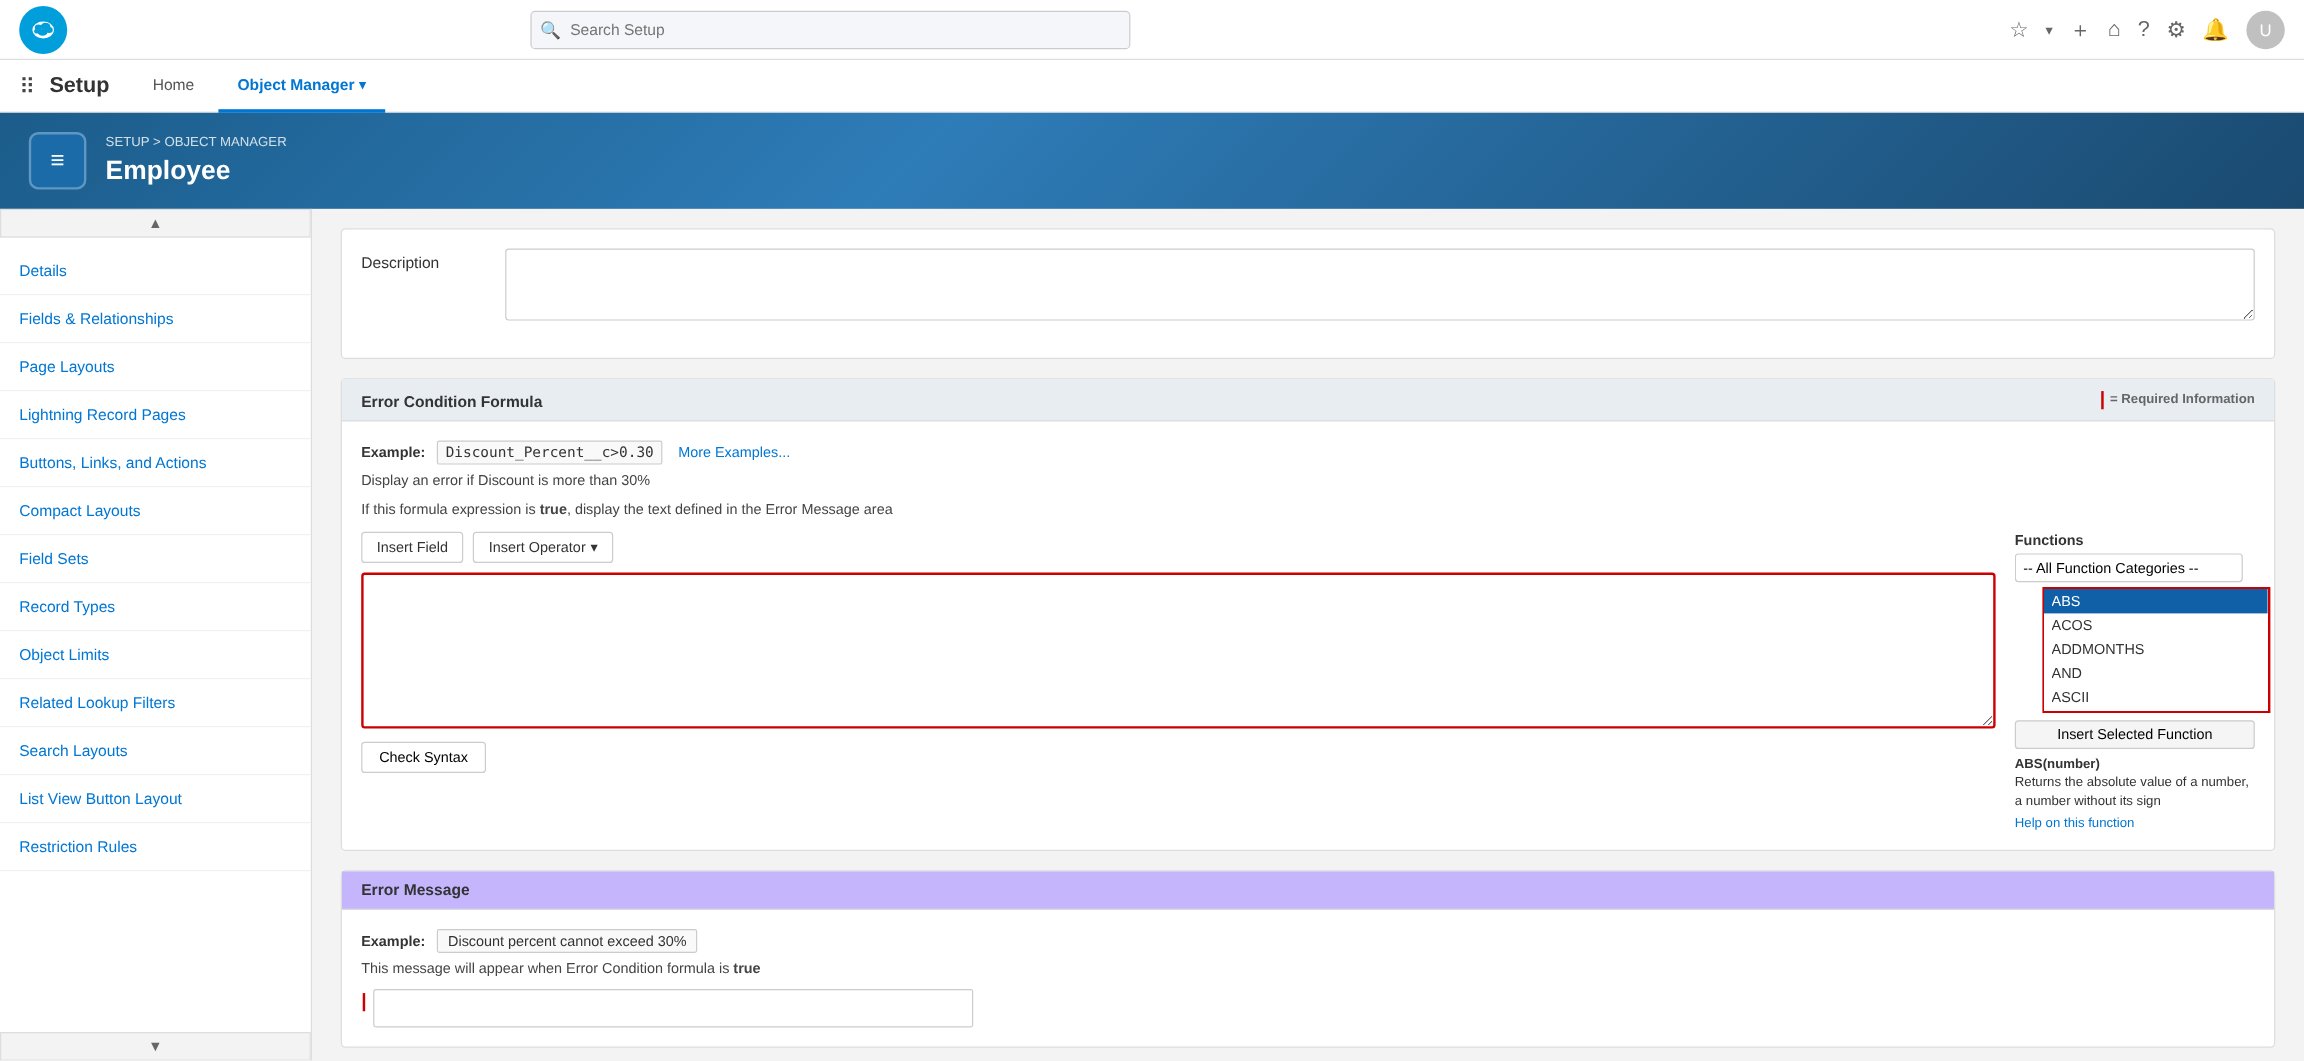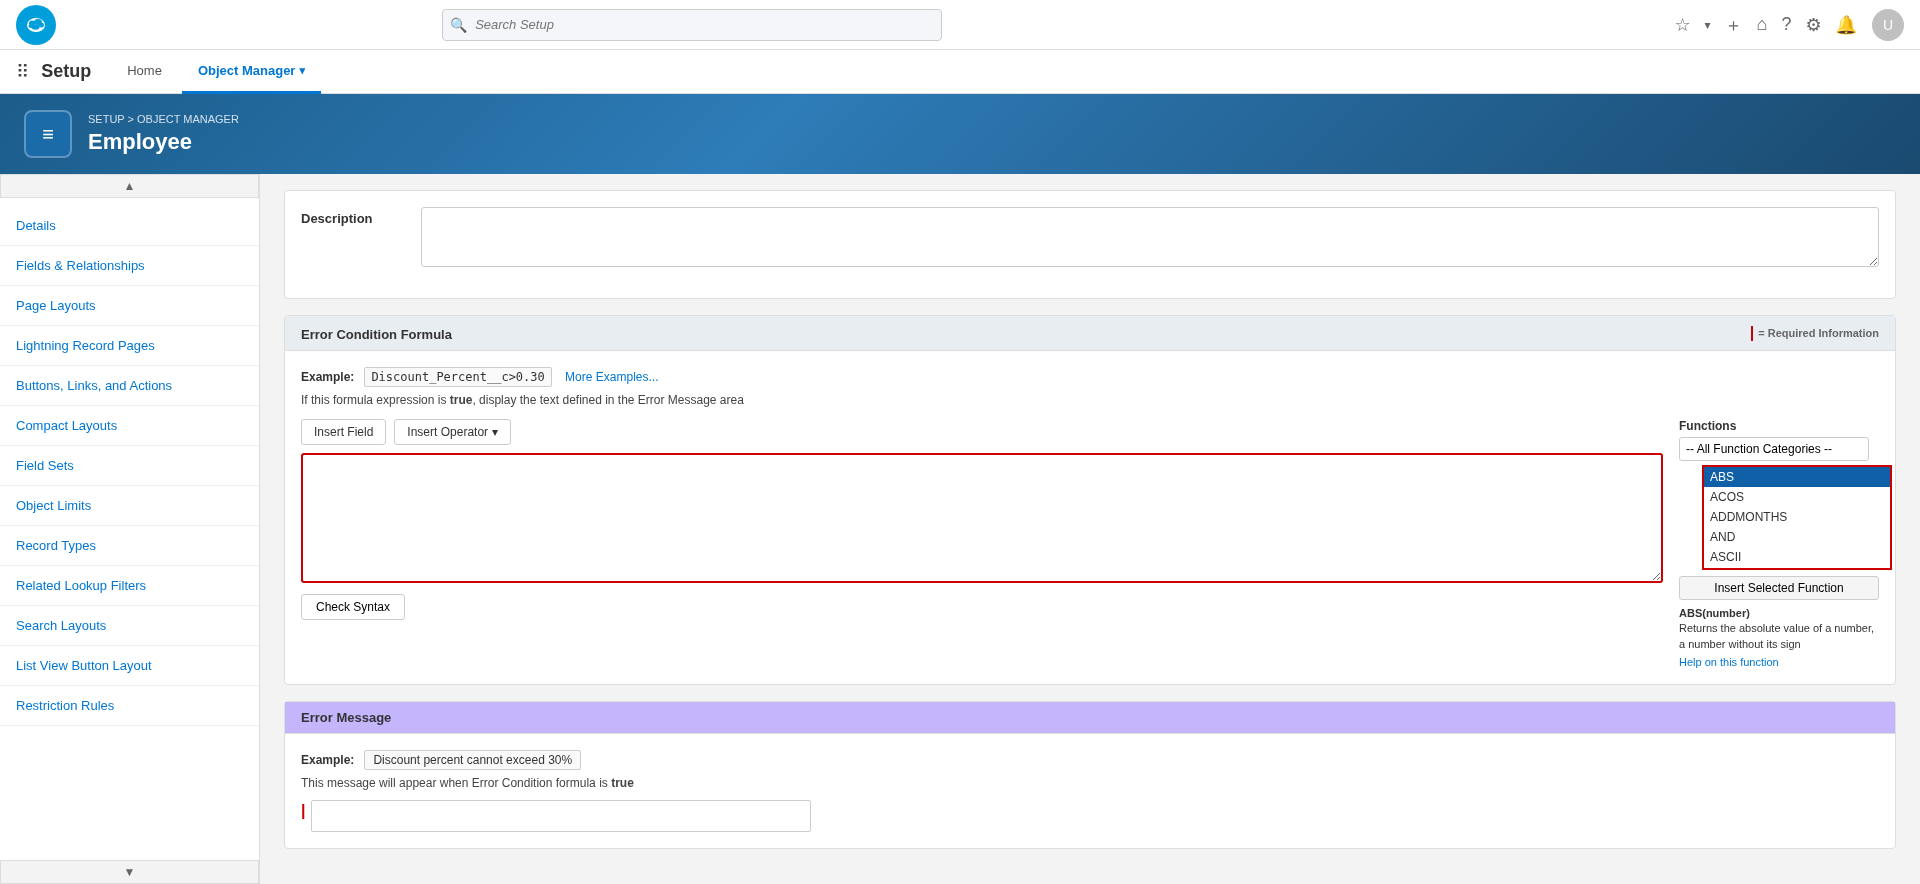--- a/index.html
+++ b/index.html
@@ -35,21 +35,20 @@
       position: relative;
     }
     .top-nav .search-bar input {
       width: 100%;
       height: 32px;
       border: 1px solid #ccc;
       border-radius: 4px;
       padding: 0 10px 0 32px;
       font-size: 13px;
       background: #f4f6f9;
-      font-style: italic;
     }
     .top-nav .search-bar .search-icon-pos {
       position: absolute;
       left: 8px;
       top: 50%;
       transform: translateY(-50%);
       color: #888;
       font-size: 14px;
     }
     .top-nav .right-icons {
@@ -201,21 +200,21 @@
 
     .form-row {
       display: flex;
       align-items: flex-start;
       margin-bottom: 12px;
     }
     .form-label {
       width: 120px;
       min-width: 120px;
       font-size: 13px;
-      font-weight: 700;
+      font-weight: 400;
       color: #333;
       padding-top: 4px;
     }
     .form-control {
       flex: 1;
     }
     .form-control textarea {
       width: 100%;
       height: 60px;
       border: 1px solid #ccc;
@@ -506,22 +505,22 @@
   <div class="sidebar">
     <div class="sidebar-scroll-btn top">▲</div>
     <div class="sidebar-list">
       <div class="sidebar-item">Details</div>
       <div class="sidebar-item">Fields &amp; Relationships</div>
       <div class="sidebar-item">Page Layouts</div>
       <div class="sidebar-item">Lightning Record Pages</div>
       <div class="sidebar-item">Buttons, Links, and Actions</div>
       <div class="sidebar-item">Compact Layouts</div>
       <div class="sidebar-item">Field Sets</div>
+      <div class="sidebar-item">Record Types</div>
       <div class="sidebar-item">Object Limits</div>
-      <div class="sidebar-item">Record Types</div>
       <div class="sidebar-item">Related Lookup Filters</div>
       <div class="sidebar-item">Search Layouts</div>
       <div class="sidebar-item">List View Button Layout</div>
       <div class="sidebar-item">Restriction Rules</div>
     </div>
     <div class="sidebar-scroll-btn bottom">▼</div>
   </div>
 
   <div class="content-area">
 
@@ -547,20 +546,21 @@
       <div class="formula-body">
 
         <div class="example-row">
           <strong>Example:</strong>
           &nbsp;
           <span class="example-code">Discount_Percent__c&gt;0.30</span>
           &nbsp;&nbsp;
           <a href="#" class="more-examples">More Examples...</a>
         </div>
 
+        <div class="hint-text">Display an error if Discount is more than 30%</div>
         <div class="if-text">
           If this formula expression is <strong>true</strong>, display the text defined in the Error Message area
         </div>
 
         <div class="formula-editor-row">
           <div class="formula-left">
             <div class="btn-row">
               <button class="btn">Insert Field</button>
               <button class="btn btn-dropdown">
                 <span>Insert Operator</span>

